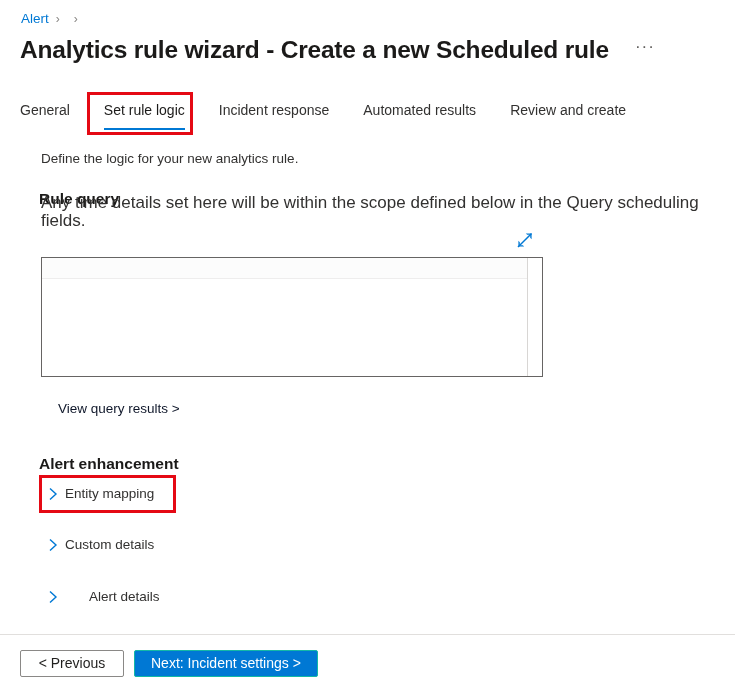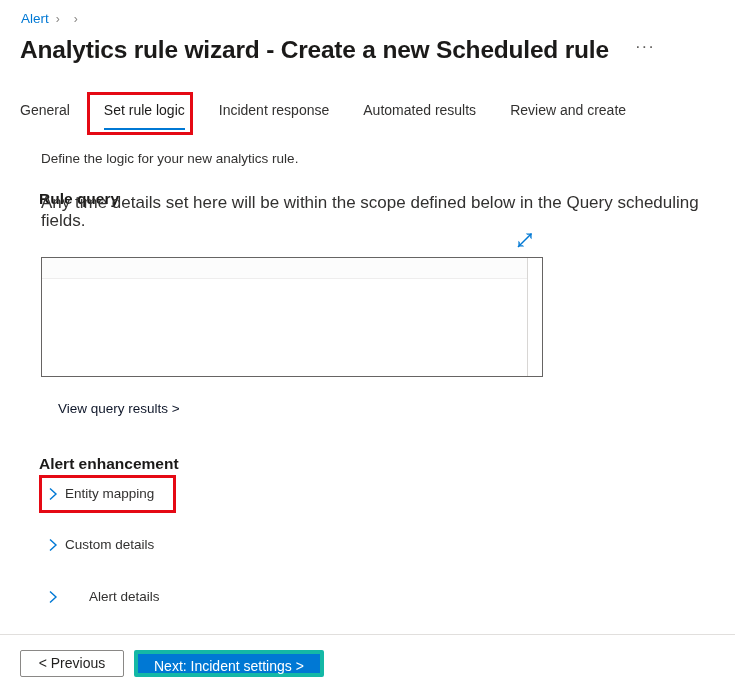--- a/index.html
+++ b/index.html
@@ -286,21 +286,21 @@
   }
   .btn-secondary {
     background: #ffffff;
     color: #201f1e;
     border: 1px solid #8a8886;
     min-width: 104px;
   }
   .btn-primary {
     background: #0078d4;
     color: #ffffff;
-    border: 4px solid #14b8a6;
+    border: 1px solid #14b8a6;
     margin-left: 10px;
   }
 </style>
 </head>
 <body>
 
 <div class="breadcrumb">
   <a class="crumb-link" href="#">Alert</a>
   <span class="crumb-sep">›</span>
   <span class="crumb-sep">›</span>

